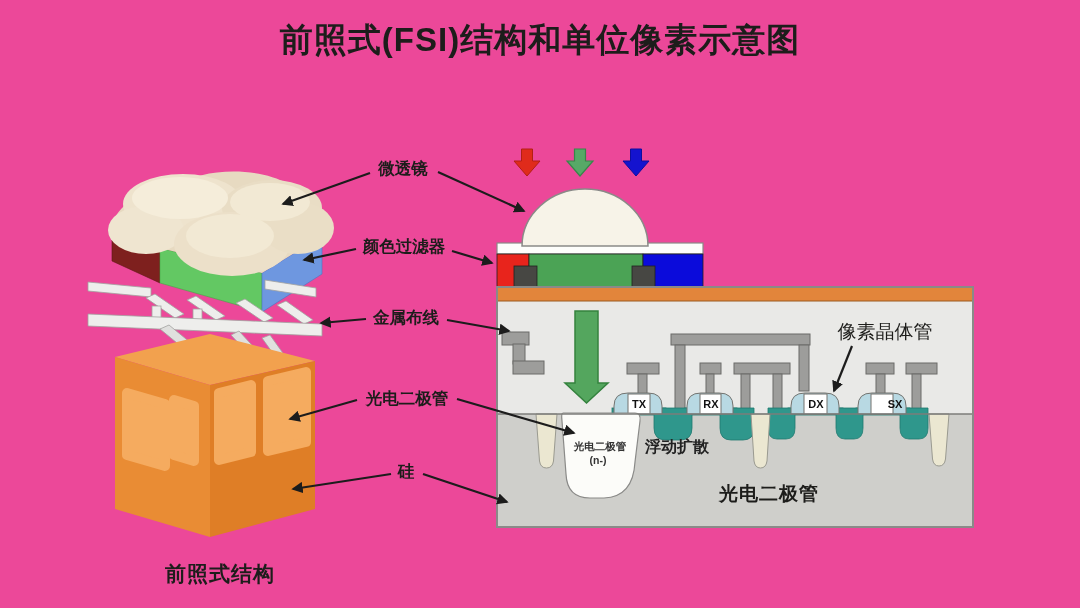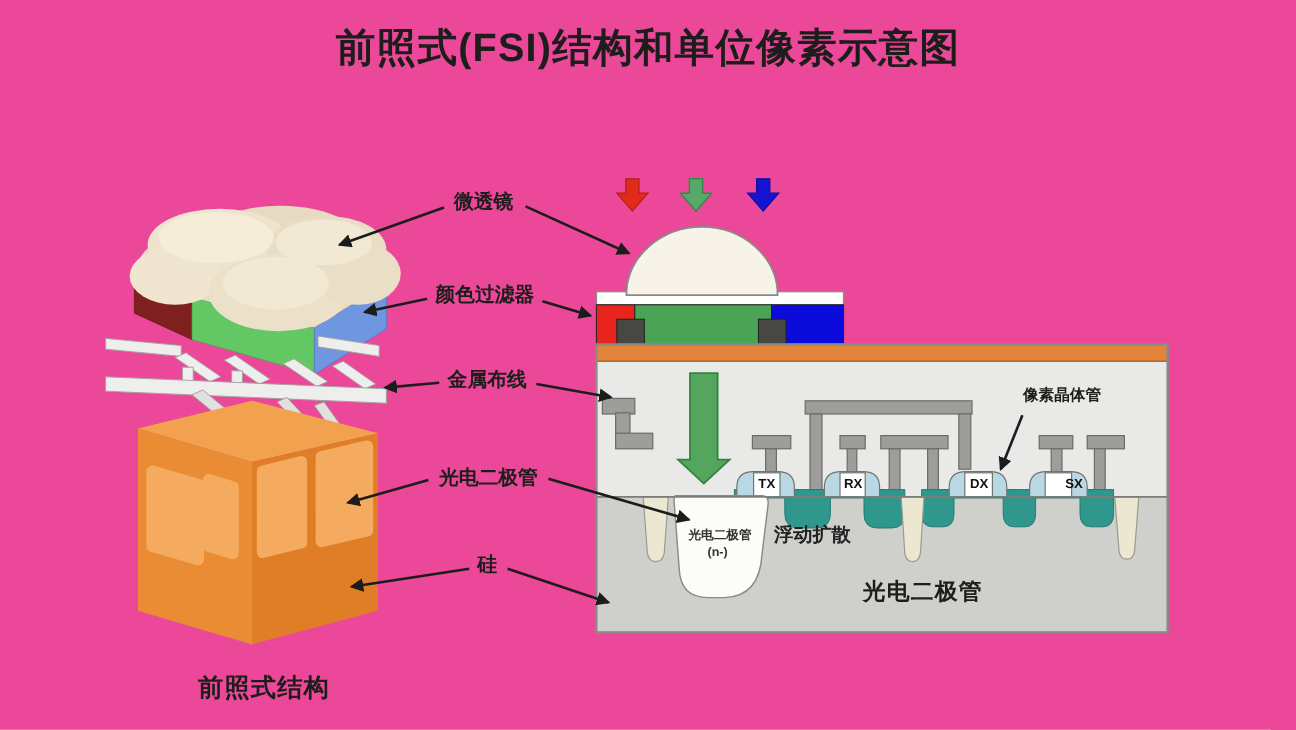--- a/index.html
+++ b/index.html
@@ -7,21 +7,21 @@
   #stage{position:relative;width:1080px;height:608px;background:#ec4899;overflow:hidden;}
   #stage svg{position:absolute;left:0;top:0;}
   .t{position:absolute;transform:translateX(-50%);white-space:nowrap;color:#1d1d1b;font-weight:700;line-height:1;}
   .title{font-size:33px;font-weight:800;letter-spacing:1px;}
   .lead{font-size:16.5px;}
   .cap{font-size:21px;font-weight:800;letter-spacing:1px;}
   .cap2{font-size:20px;font-weight:800;letter-spacing:1px;}
   .tr-lbl{font-size:11px;font-weight:700;color:#111;}
   .small{font-size:10.5px;font-weight:700;color:#333;}
   .fd{font-size:16px;font-weight:700;color:#222;}
-  .pt{font-size:13px;font-weight:700;}
+  .pt{font-size:19px;font-weight:400;}
   .pd-big{font-size:19px;font-weight:800;letter-spacing:1px;}
 </style>
 </head>
 <body>
 
 <div id="stage">
 
 <svg width="1080" height="608" viewBox="0 0 1080 608">
   <defs>
     <marker id="ah" viewBox="0 0 10 10" refX="8.5" refY="5" markerWidth="5.2" markerHeight="5.2" orient="auto-start-reverse">

